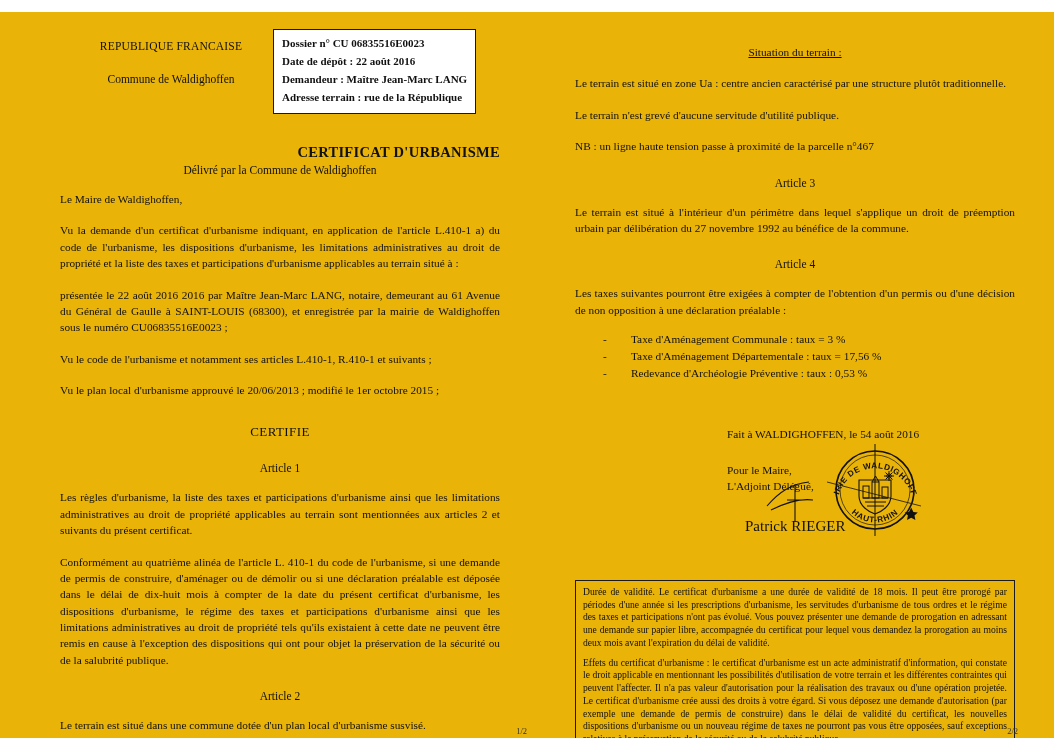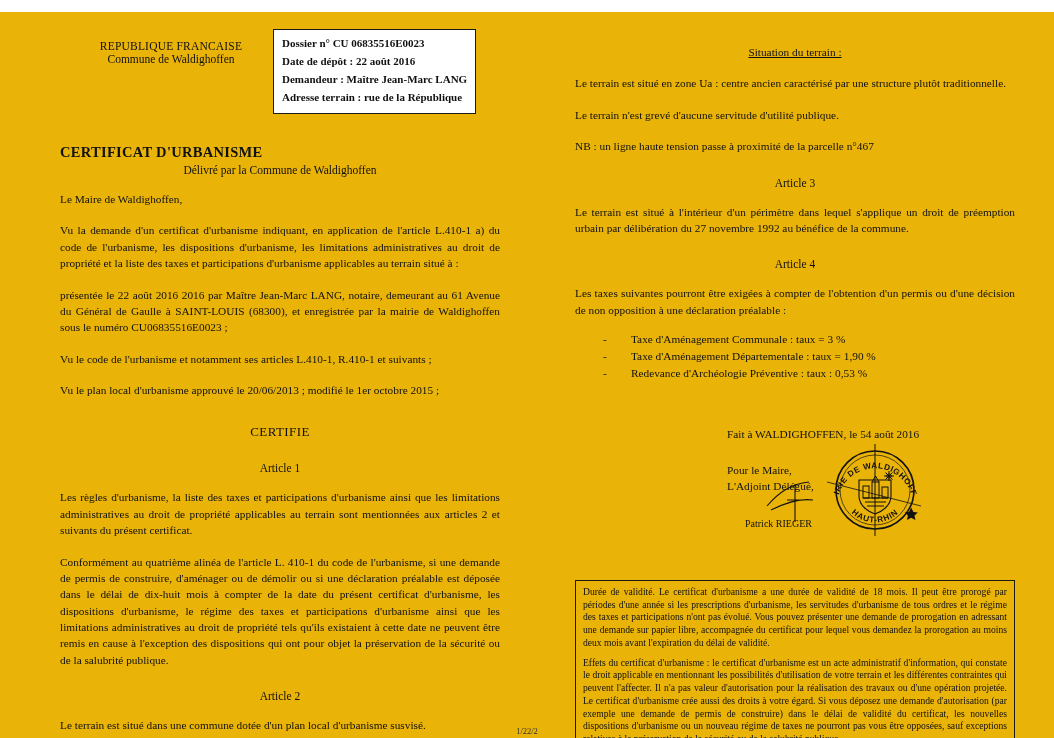--- a/index.html
+++ b/index.html
@@ -35,40 +35,40 @@
   .rf-block {
     position: absolute;
     left: 6px;
     top: 28px;
     width: 210px;
     text-align: center;
     font-size: 11.5px;
     line-height: 1.1;
   }
   .rf-title { letter-spacing: .2px; }
-  .rf-commune { margin-top: 0; font-size: 11.5px; }
+  .rf-commune { margin-top: 20px; font-size: 11.5px; }
 
   .dossier-box {
     position: absolute;
     left: 213px;
     top: 17px;
     width: 203px;
     box-sizing: border-box;
     border: 1.3px solid #1a1a1a;
     padding: 5px 8px 6px 8px;
     font-weight: bold;
     font-size: 11px;
     line-height: 1.63;
     background: #fff;
   }
   .dossier-box div { white-space: nowrap; }
 
   
   .doc-title {
-    text-align: left;
+    text-align: right;
     font-weight: bold;
     font-size: 14.5px;
     letter-spacing: .3px;
     margin-top: 22px;
   }
   .doc-subtitle {
     text-align: center;
     font-size: 11.5px;
     margin-top: 3px;
   }
@@ -122,21 +122,21 @@
   }
   .sig-line2 {
     position: absolute;
     left: 152px; top: 34px;
     font-size: 11.3px;
     line-height: 1.45;
   }
   .sig-name {
     position: absolute;
     left: 170px; top: 90px;
-    font-size: 10px;
+    font-size: 15px;
   }
   .sig-scribble {
     position: absolute;
     left: 190px; top: 52px;
     width: 50px; height: 44px;
   }
   .stamp {
     position: absolute;
     left: 250px;
     top: 12px;
@@ -157,21 +157,21 @@
   .legal-box p:last-child { margin-bottom: 0; }
 
   
   .pg-footer {
     position: absolute;
     bottom: 14px;
     font-size: 8.5px;
     color: #333;
   }
   #footer-1 { left: 0; width: 527px; text-align: right; padding-left: 110px; box-sizing: border-box;}
-  #footer-2 { left: 0; width: 527px; text-align: left; padding-right: 52px; box-sizing: border-box;}
+  #footer-2 { left: 0; width: 527px; text-align: right; padding-right: 36px; box-sizing: border-box;}
 </style>
 </head>
 <body>
 
 <div class="page" id="page-1">
   <div class="p1-body">
 
     <div class="header-zone">
       <div class="rf-block">
         <div class="rf-title">REPUBLIQUE FRANCAISE</div>
@@ -222,21 +222,21 @@
     <p class="para left">Le terrain n'est grevé d'aucune servitude d'utilité publique.</p>
     <p class="para left">NB : un ligne haute tension passe à proximité de la parcelle n°467</p>
 
     <div class="article-title">Article 3</div>
     <p class="para">Le terrain est situé à l'intérieur d'un périmètre dans lequel s'applique un droit de préemption urbain par délibération du 27 novembre 1992 au bénéfice de la commune.</p>
 
     <div class="article-title">Article 4</div>
     <p class="para">Les taxes suivantes pourront être exigées à compter de l'obtention d'un permis ou d'une décision de non opposition à une déclaration préalable :</p>
     <ul class="dashlist">
       <li>Taxe d'Aménagement Communale : taux = 3 %</li>
-      <li>Taxe d'Aménagement Départementale : taux = 1,90 %</li>
+      <li>Taxe d'Aménagement Départementale : taux = 17,56 %</li>
       <li>Redevance d'Archéologie Préventive : taux : 0,53 %</li>
     </ul>
 
     <div class="sig-zone">
       <div class="sig-line1">Fait à WALDIGHOFFEN, le 54 août 2016</div>
       <div class="sig-line2">
         <div>Pour le Maire,</div>
         <div>L'Adjoint Délégué,</div>
       </div>
       <div class="sig-name">Patrick RIEGER</div>

